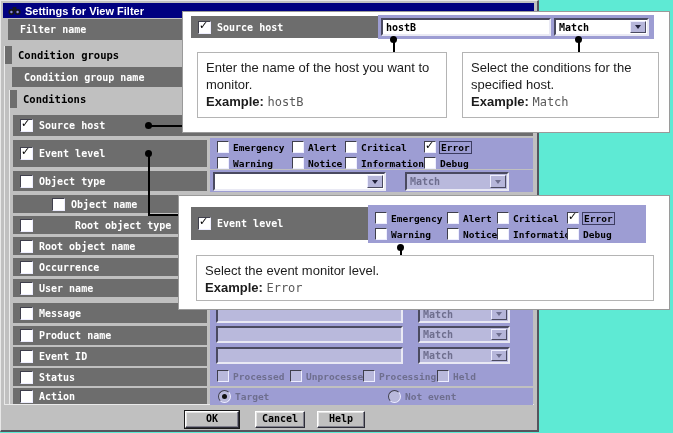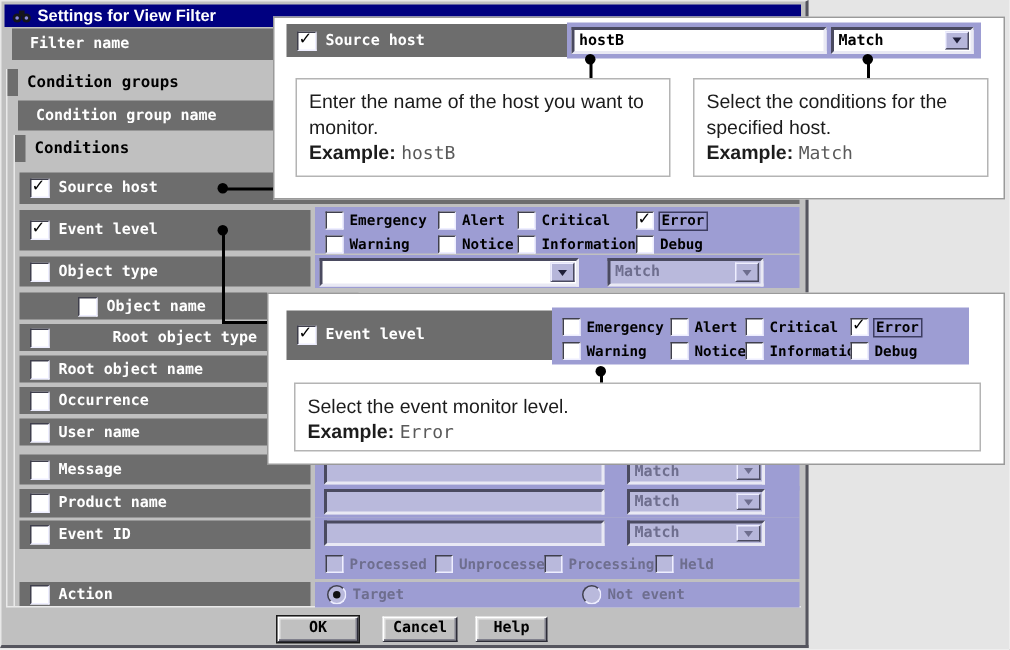--- a/index.html
+++ b/index.html
@@ -1,16 +1,16 @@
 <!DOCTYPE html>
 <html><head>
 <meta charset="utf-8">
 <style>
   html,body{margin:0;padding:0;background:#fff;}
-  #stage{position:relative;width:673px;height:433px;background:#e5e5e5;overflow:hidden;
+  #stage{position:relative;width:673px;height:433px;background:#5eead4;overflow:hidden;
          font-family:"DejaVu Sans Mono",monospace;}
   
   .dialog{position:absolute;left:0;top:0;width:536px;height:429px;background:#c0c0c0;
           border-top:1px solid #e8e8e8;border-left:1px solid #e8e8e8;
           border-right:2px solid #55555e;border-bottom:2px solid #55555e;}
   .titlebar{position:absolute;left:3px;top:3px;width:531px;height:15px;background:#000080;
             display:flex;align-items:center;}
   .titlebar .ttl{color:#fff;font:bold 11px "Liberation Sans",sans-serif;margin-left:4px;letter-spacing:0;}
   .titleicon{margin-left:5px;display:flex;}
   .panline{position:absolute;background:#e9e9e9;}
@@ -151,20 +151,24 @@
     <span class="lbl">Message</span>
   </div>
   <div class="bar" style="left:13px;top:326px;width:194px;height:19px;">
     <span class="cb"></span>
     <span class="lbl">Product name</span>
   </div>
   <div class="bar" style="left:13px;top:347px;width:194px;height:19px;">
     <span class="cb"></span>
     <span class="lbl">Event ID</span>
   </div>
+  <div class="bar" style="left:13px;top:368px;width:194px;height:18px;">
+    <span class="cb"></span>
+    <span class="lbl">Status</span>
+  </div>
   <div class="bar" style="left:13px;top:388px;width:194px;height:16px;">
     <span class="cb"></span>
     <span class="lbl">Action</span>
   </div>
 
   <div class="lav" style="left:210px;top:138px;width:323px;height:31px;"></div>
   <div class="opt" style="left:217px;top:141px;">
     <span class="cb sm"></span>
       <span class="t">Emergency</span>
     </div>

